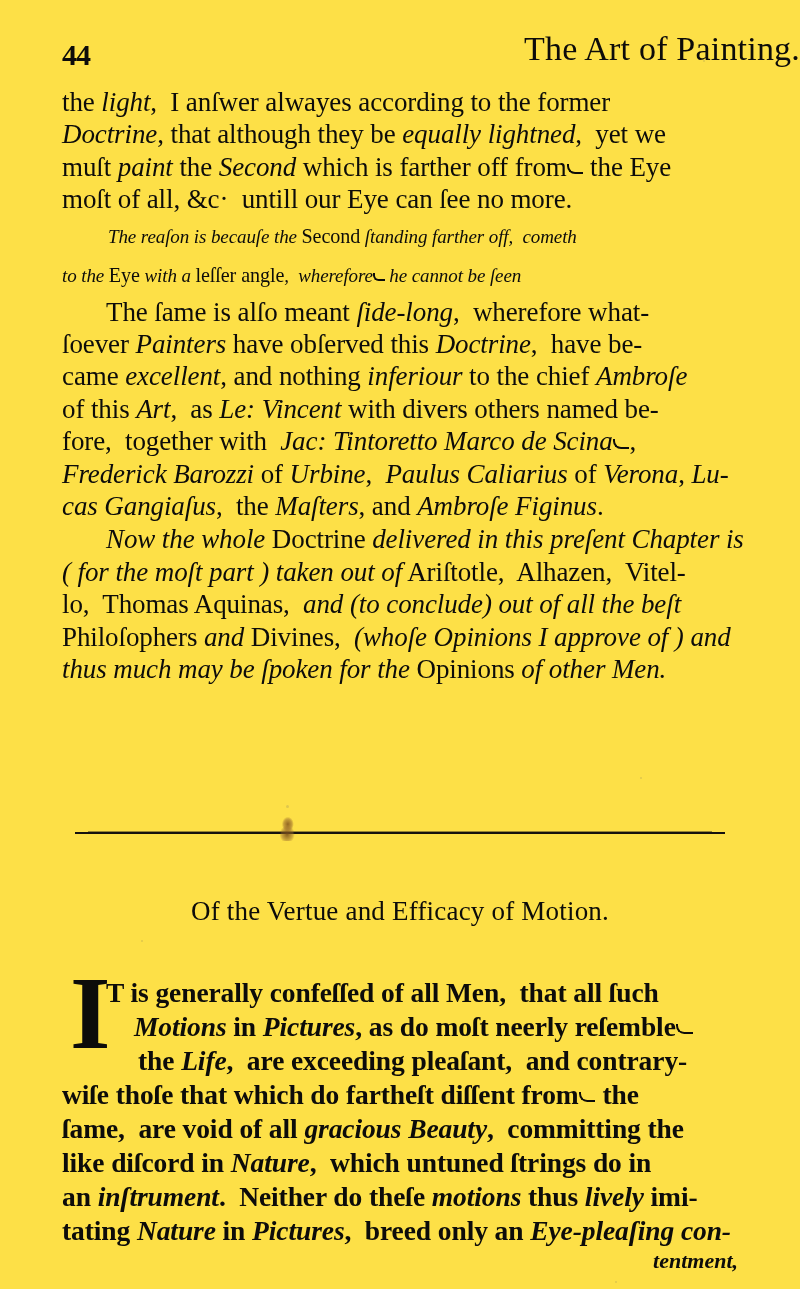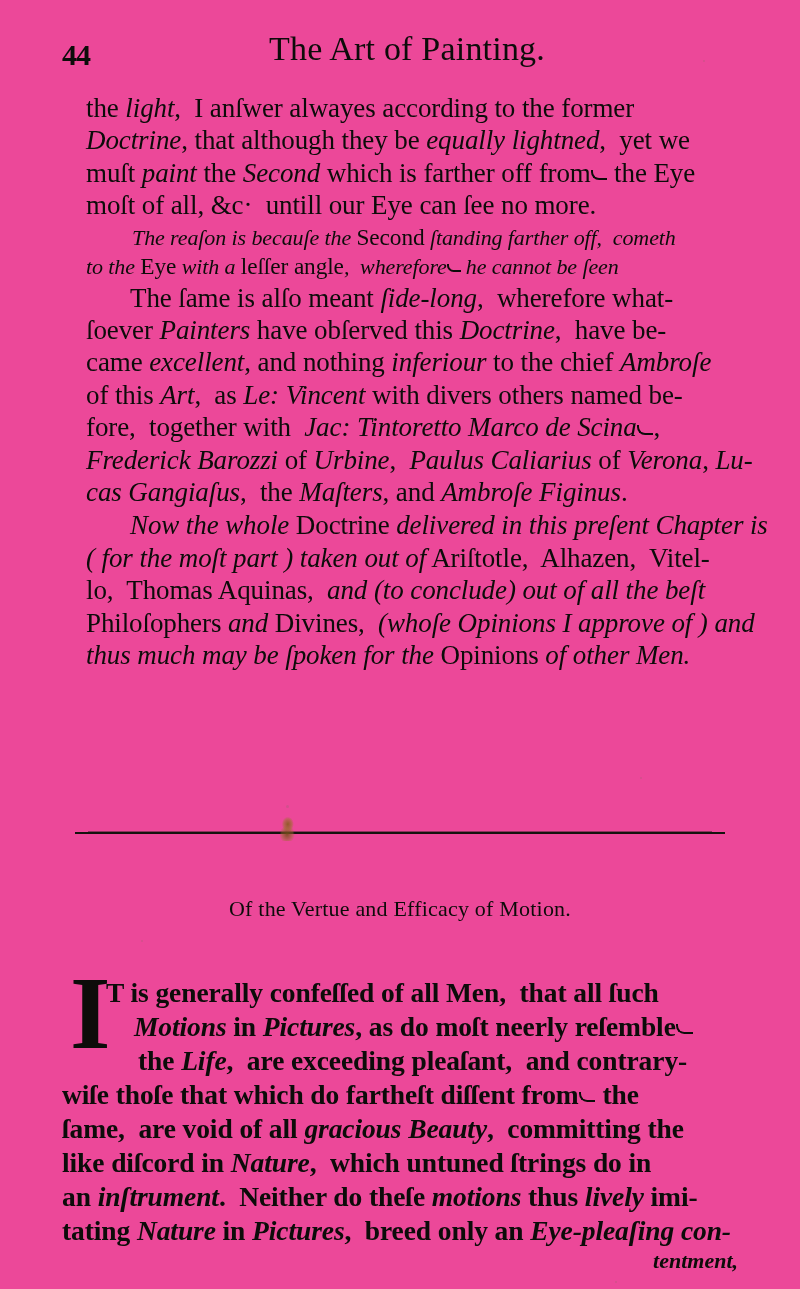--- a/index.html
+++ b/index.html
@@ -14,21 +14,21 @@
     position: relative;
     overflow: hidden;
     font-family: "Liberation Serif", "DejaVu Serif", serif;
     color: #0d0c0a;
     -webkit-font-smoothing: antialiased;
   }
 
   .page {
     position: absolute;
     inset: 0;
-    background: #ec4899;
+    background: #fde047;
   }
 
   
   .running-head {
     position: absolute;
     top: 30px;
     left: 0;
     right: 0;
     height: 48px;
   }
@@ -38,54 +38,53 @@
     top: 8px;
     font-size: 30px;
     font-weight: 700;
     letter-spacing: -1px;
   }
   .head-title {
     position: absolute;
     left: 0;
     right: 0;
     top: 0;
-    text-align: center;
+    text-align: right;
     font-size: 34px;
     letter-spacing: 0.2px;
     padding-left: 14px;
   }
 
   
   .textblock {
     position: absolute;
     left: 62px;
-    top: 92px;
+    top: 86px;
     width: 676px;
-    margin-left: 24px;
   }
 
   .para {
     margin: 0 0 1px 0;
   }
   .line {
     display: block;
     white-space: nowrap;
     font-size: 27px;
     line-height: 32.4px;
     letter-spacing: -0.1px;
   }
   .line.ind {
     padding-left: 44px;
   }
 
   
   .para-ital .line {
     font-style: italic;
-    font-size: 22px;
-    line-height: 28px;
+    font-size: 19px;
+    line-height: 39px;
   }
   .para-ital .line.ind {
     padding-left: 46px;
   }
 
   i, em { font-style: italic; }
   .rm { font-style: normal; }
   .big { font-size: 1.06em; }
 
   
@@ -143,21 +142,21 @@
       radial-gradient(ellipse 55% 45% at 48% 72%, rgba(120,78,26,.88) 0%, rgba(158,110,48,.45) 60%, rgba(190,156,104,0) 82%);
     filter: blur(.3px);
   }
 
   
   .chapter-head {
     position: absolute;
     left: 0; right: 0;
     top: 896px;
     text-align: center;
-    font-size: 22px;
+    font-size: 27px;
     letter-spacing: .2px;
   }
 
   
   .textblock2 {
     position: absolute;
     left: 62px;
     top: 976px;
     width: 690px;
   }

